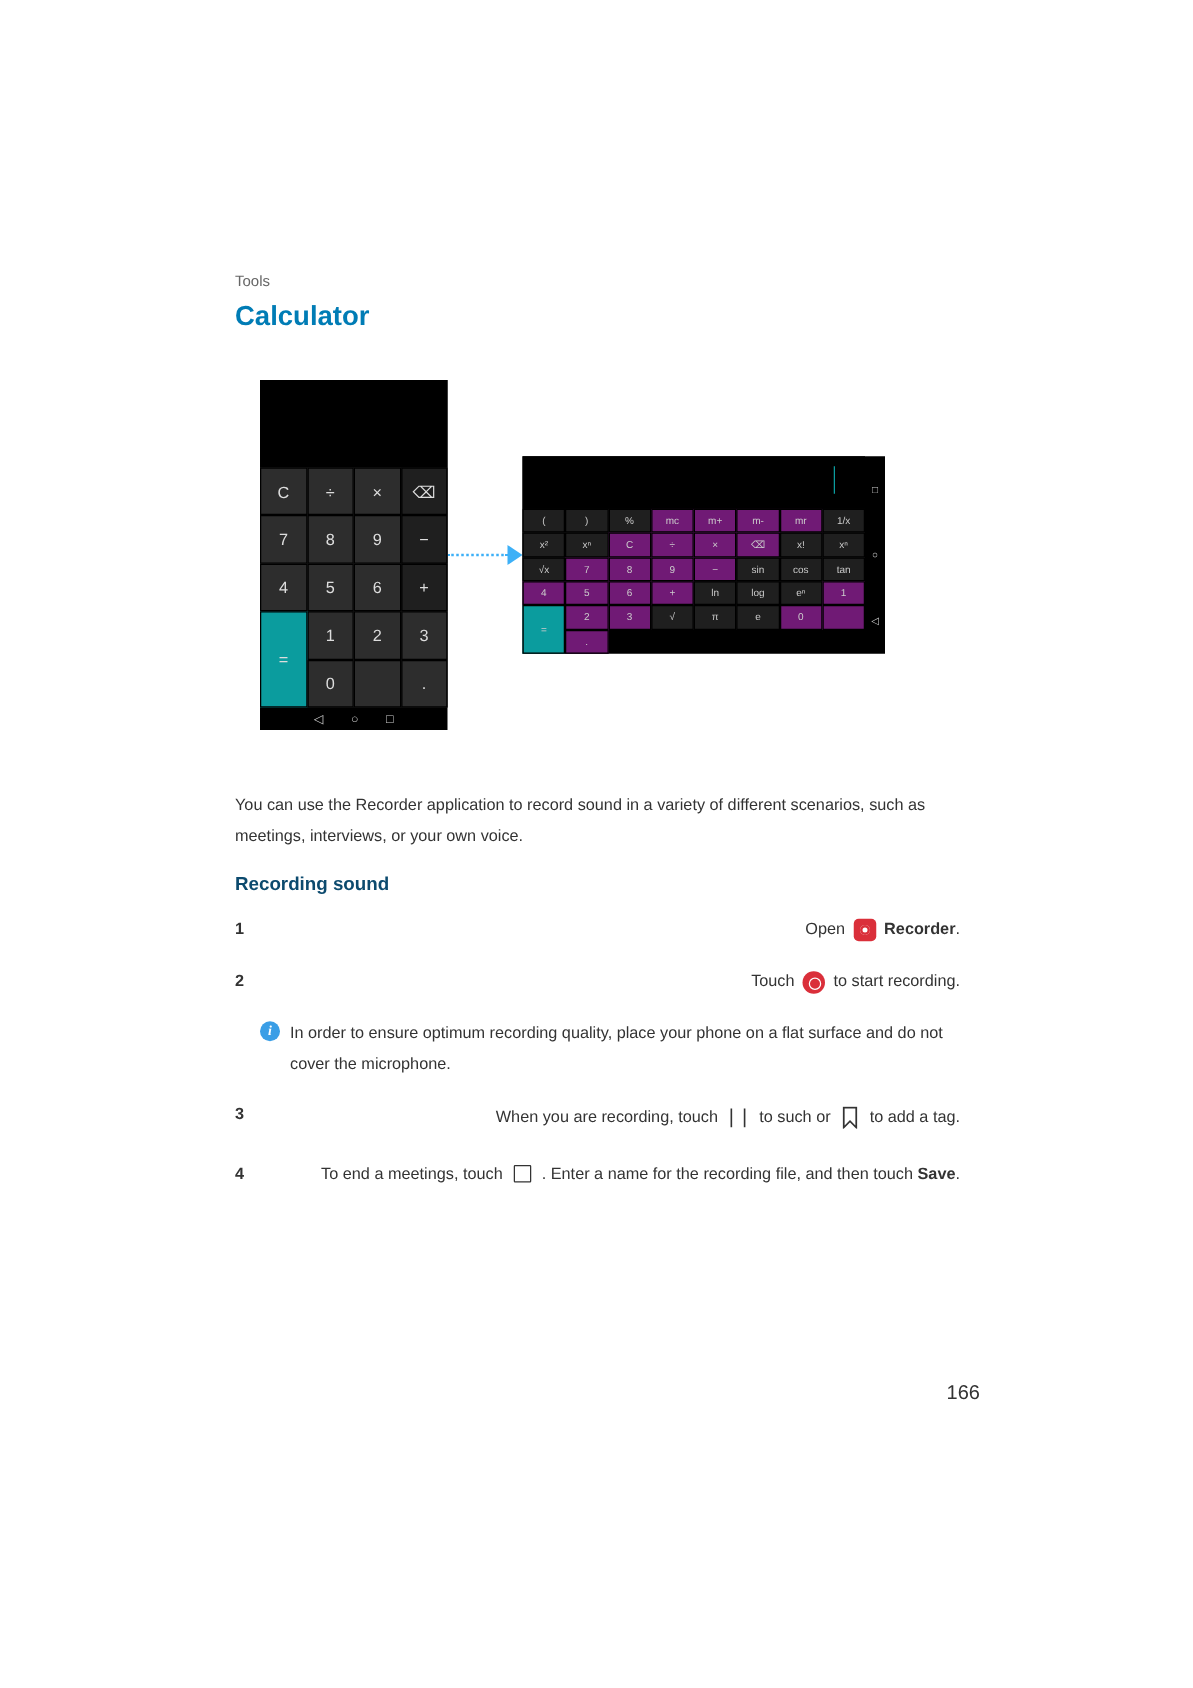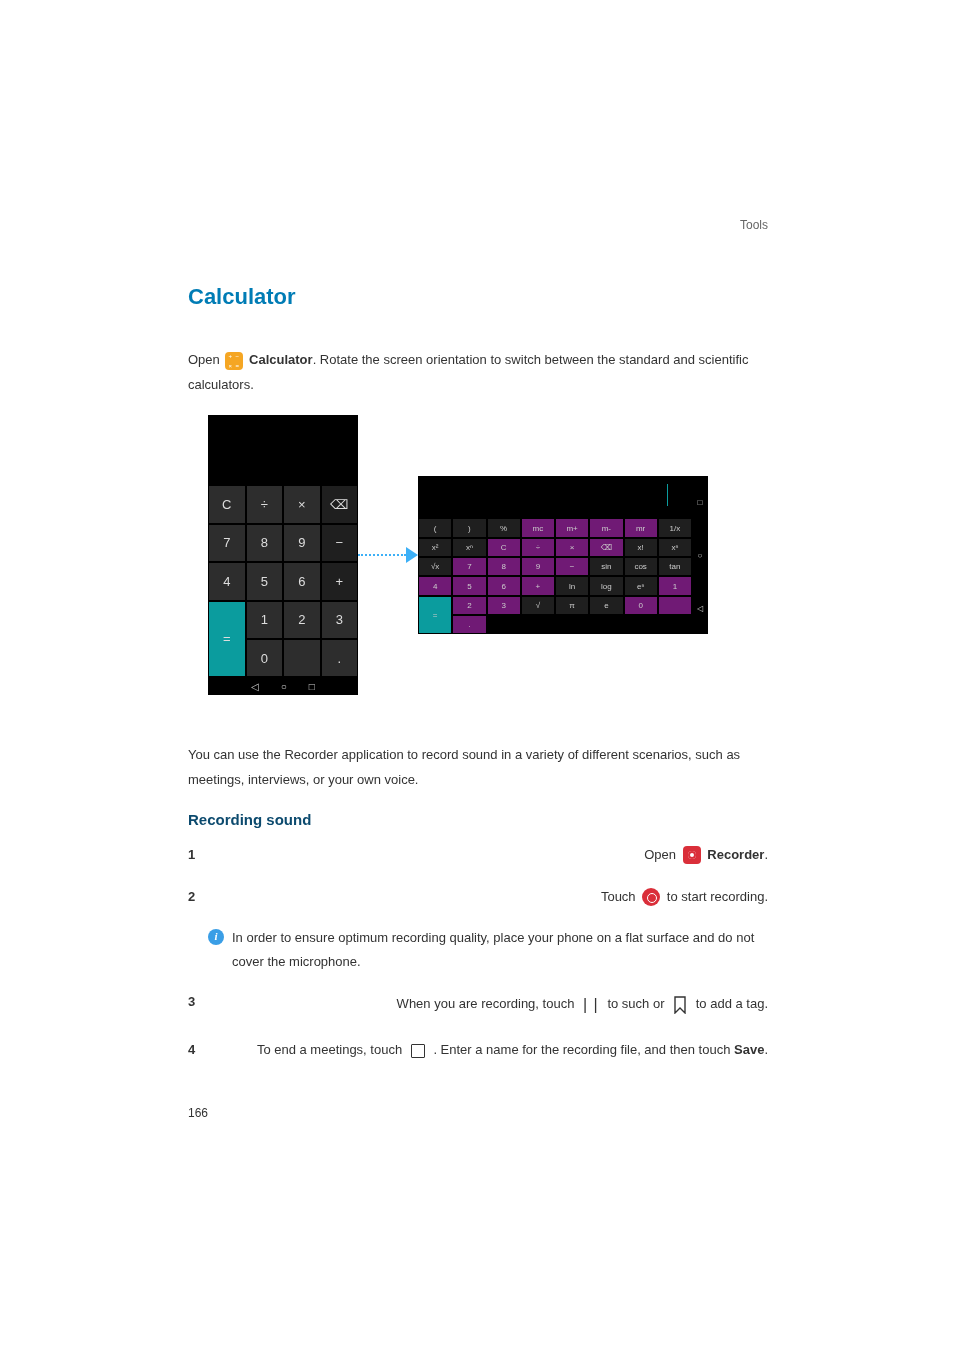--- a/index.html
+++ b/index.html
@@ -1,18 +1,18 @@
 <!DOCTYPE html>
 <html><head>
 <meta charset="utf-8">
 <style>
   * { margin:0; padding:0; box-sizing:border-box; }
   body { font-family: Verdana, Geneva, sans-serif; background:#fff; color:#333; width:954px; height:1350px; position:relative; }
-  .page { position:absolute; left:188px; top:218px; width:580px;margin-top:44px; }
-  .running-head { position:absolute; left:0; top:0; width:580px; text-align:right; font-size:12px; color:#666; }
+  .page { position:absolute; left:188px; top:218px; width:580px; }
+  .running-head { position:absolute; left:0; top:0; width:580px; text-align:left; font-size:12px; color:#666; }
   h2.section { font-family:"Segoe UI", Arial, sans-serif; color:#007cb5; font-weight:700; font-size:22px; margin-bottom:38px; }
   p.body { font-size:13px; color:#333; line-height:1.9; margin-bottom:14px; }
   .bold { font-weight:700; }
   .calc-icon { display:inline-block; width:18px; height:18px; background:#f5a623; border-radius:4px; vertical-align:middle; position:relative; margin:0 2px; }
   .calc-icon::before { content:"+ −"; font-size:6px; color:#fff; position:absolute; top:1px; left:3px; line-height:6px; letter-spacing:1px; }
   .calc-icon::after { content:"× ="; font-size:6px; color:#fff; position:absolute; bottom:1px; left:3px; line-height:6px; letter-spacing:1px; }
 
   
   .shot-row { display:flex; align-items:center; margin:18px 0 48px 20px; }
   
@@ -52,35 +52,30 @@
   .circ-icon { display:inline-block; width:18px; height:18px; border-radius:50%; background:#da2f3a; vertical-align:middle; position:relative; margin:0 3px; }
   .circ-icon::after { content:""; position:absolute; top:5px; left:5px; width:8px; height:8px; border-radius:50%; border:1px solid #fff; }
   .pause-icon { display:inline-block; vertical-align:middle; margin:0 5px; font-size:16px; letter-spacing:1px; color:#333; font-weight:300; }
   .tag-icon { display:inline-block; vertical-align:middle; margin:0 5px; }
   .tag-icon svg { display:block; }
   .stop-icon { display:inline-block; width:14px; height:14px; border:1.5px solid #333; vertical-align:middle; margin:0 5px; border-radius:1px; }
 
   .note { display:flex; gap:8px; margin:6px 0 14px 20px; font-size:13px; line-height:1.9; color:#333; }
   .note .info-icon { flex-shrink:0; width:16px; height:16px; border-radius:50%; background:#3a9ee6; color:#fff; font-style:italic; font-family:Georgia,serif; font-weight:700; font-size:11px; display:flex; align-items:center; justify-content:center; margin-top:3px; }
 
-  .pagenum { position:absolute; left:188px; top:1106px; width:580px; font-size:12px; color:#333; }
+  .pagenum { position:absolute; left:204px; top:1106px; width:580px; text-align:right; font-size:16px; color:#333; }
 </style>
 </head>
 <body>
 
 <div class="running-head" style="top:218px; left:188px;">Tools</div>
 
 <div class="page" style="top:240px;">
   <h2 class="section">Calculator</h2>
 
-  <p class="body">
-    <span>Open </span>
-    <span class="calc-icon"></span>
-    <span class="bold">Calculator</span><span>. Rotate the screen orientation to switch between the standard and scientific calculators.</span>
-  </p>
 
   <div class="shot-row">
     <div class="phone-port">
       <div class="display"></div>
       <div class="keys" id="port-keys">
           <div class="k">C</div>
           <div class="k">÷</div>
           <div class="k">×</div>
           <div class="k op">⌫</div>
           <div class="k">7</div>

